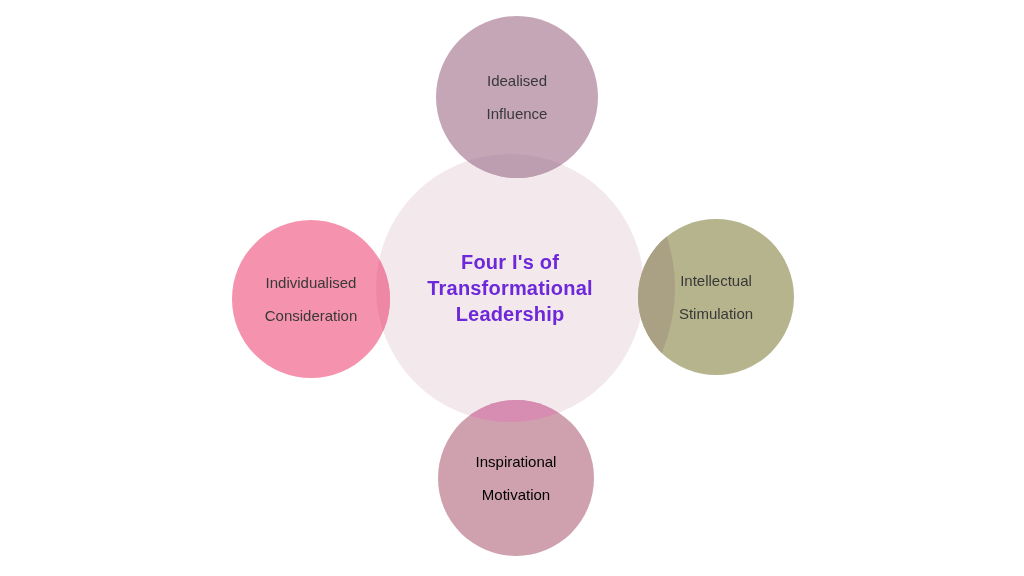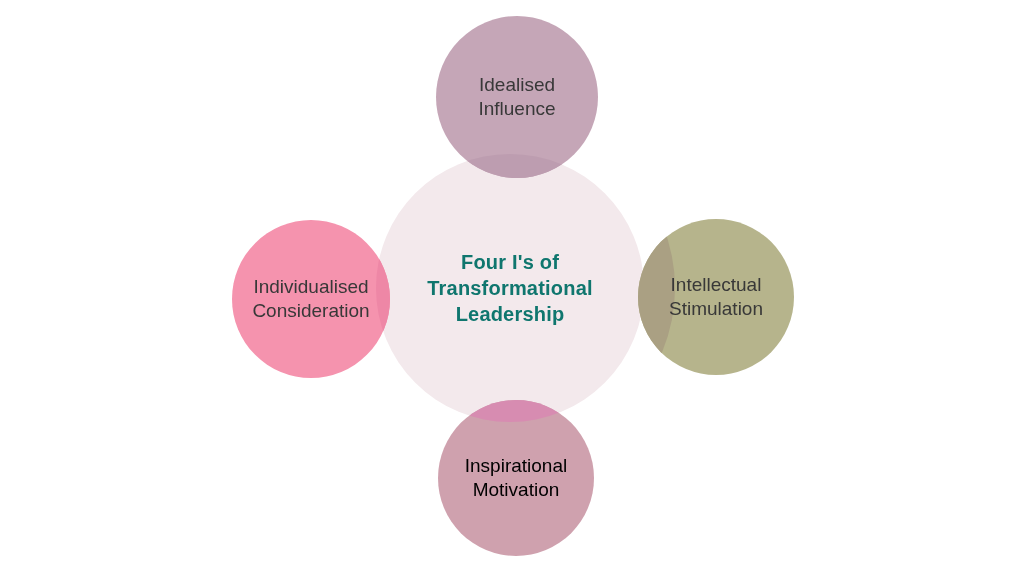--- a/index.html
+++ b/index.html
@@ -49,38 +49,38 @@
 
   .label {
     position: absolute;
     inset: 0;
     display: flex;
     align-items: center;
     justify-content: center;
     text-align: center;
     white-space: pre-line;
     z-index: 2;
-    font-size: 19px;
-    line-height: 24px;
+    font-size: 15px;
+    line-height: 33px;
     font-weight: 400;
   }
   .title {
     font-size: 20px;
     line-height: 26px;
     font-weight: 700;
     letter-spacing: 0.2px;
   }
 </style>
 </head>
 <body style="background: rgb(255, 255, 255);">
 
 <div class="stage">
 
   <div class="circle central" style="background: rgb(243, 233, 236);">
-    <div class="label title" style="color: #0f766e;">Four I's of
+    <div class="label title" style="color: #6d28d9;">Four I's of
 Transformational
 Leadership</div>
   </div>
 
   <div class="circle sat sat-top" style="background: rgb(197, 166, 183);">
     <div class="lens lens-top" style="background: rgb(189, 157, 176);"></div>
     <div class="label" style="color: rgb(56, 56, 56);">Idealised
 Influence</div>
   </div>
 

